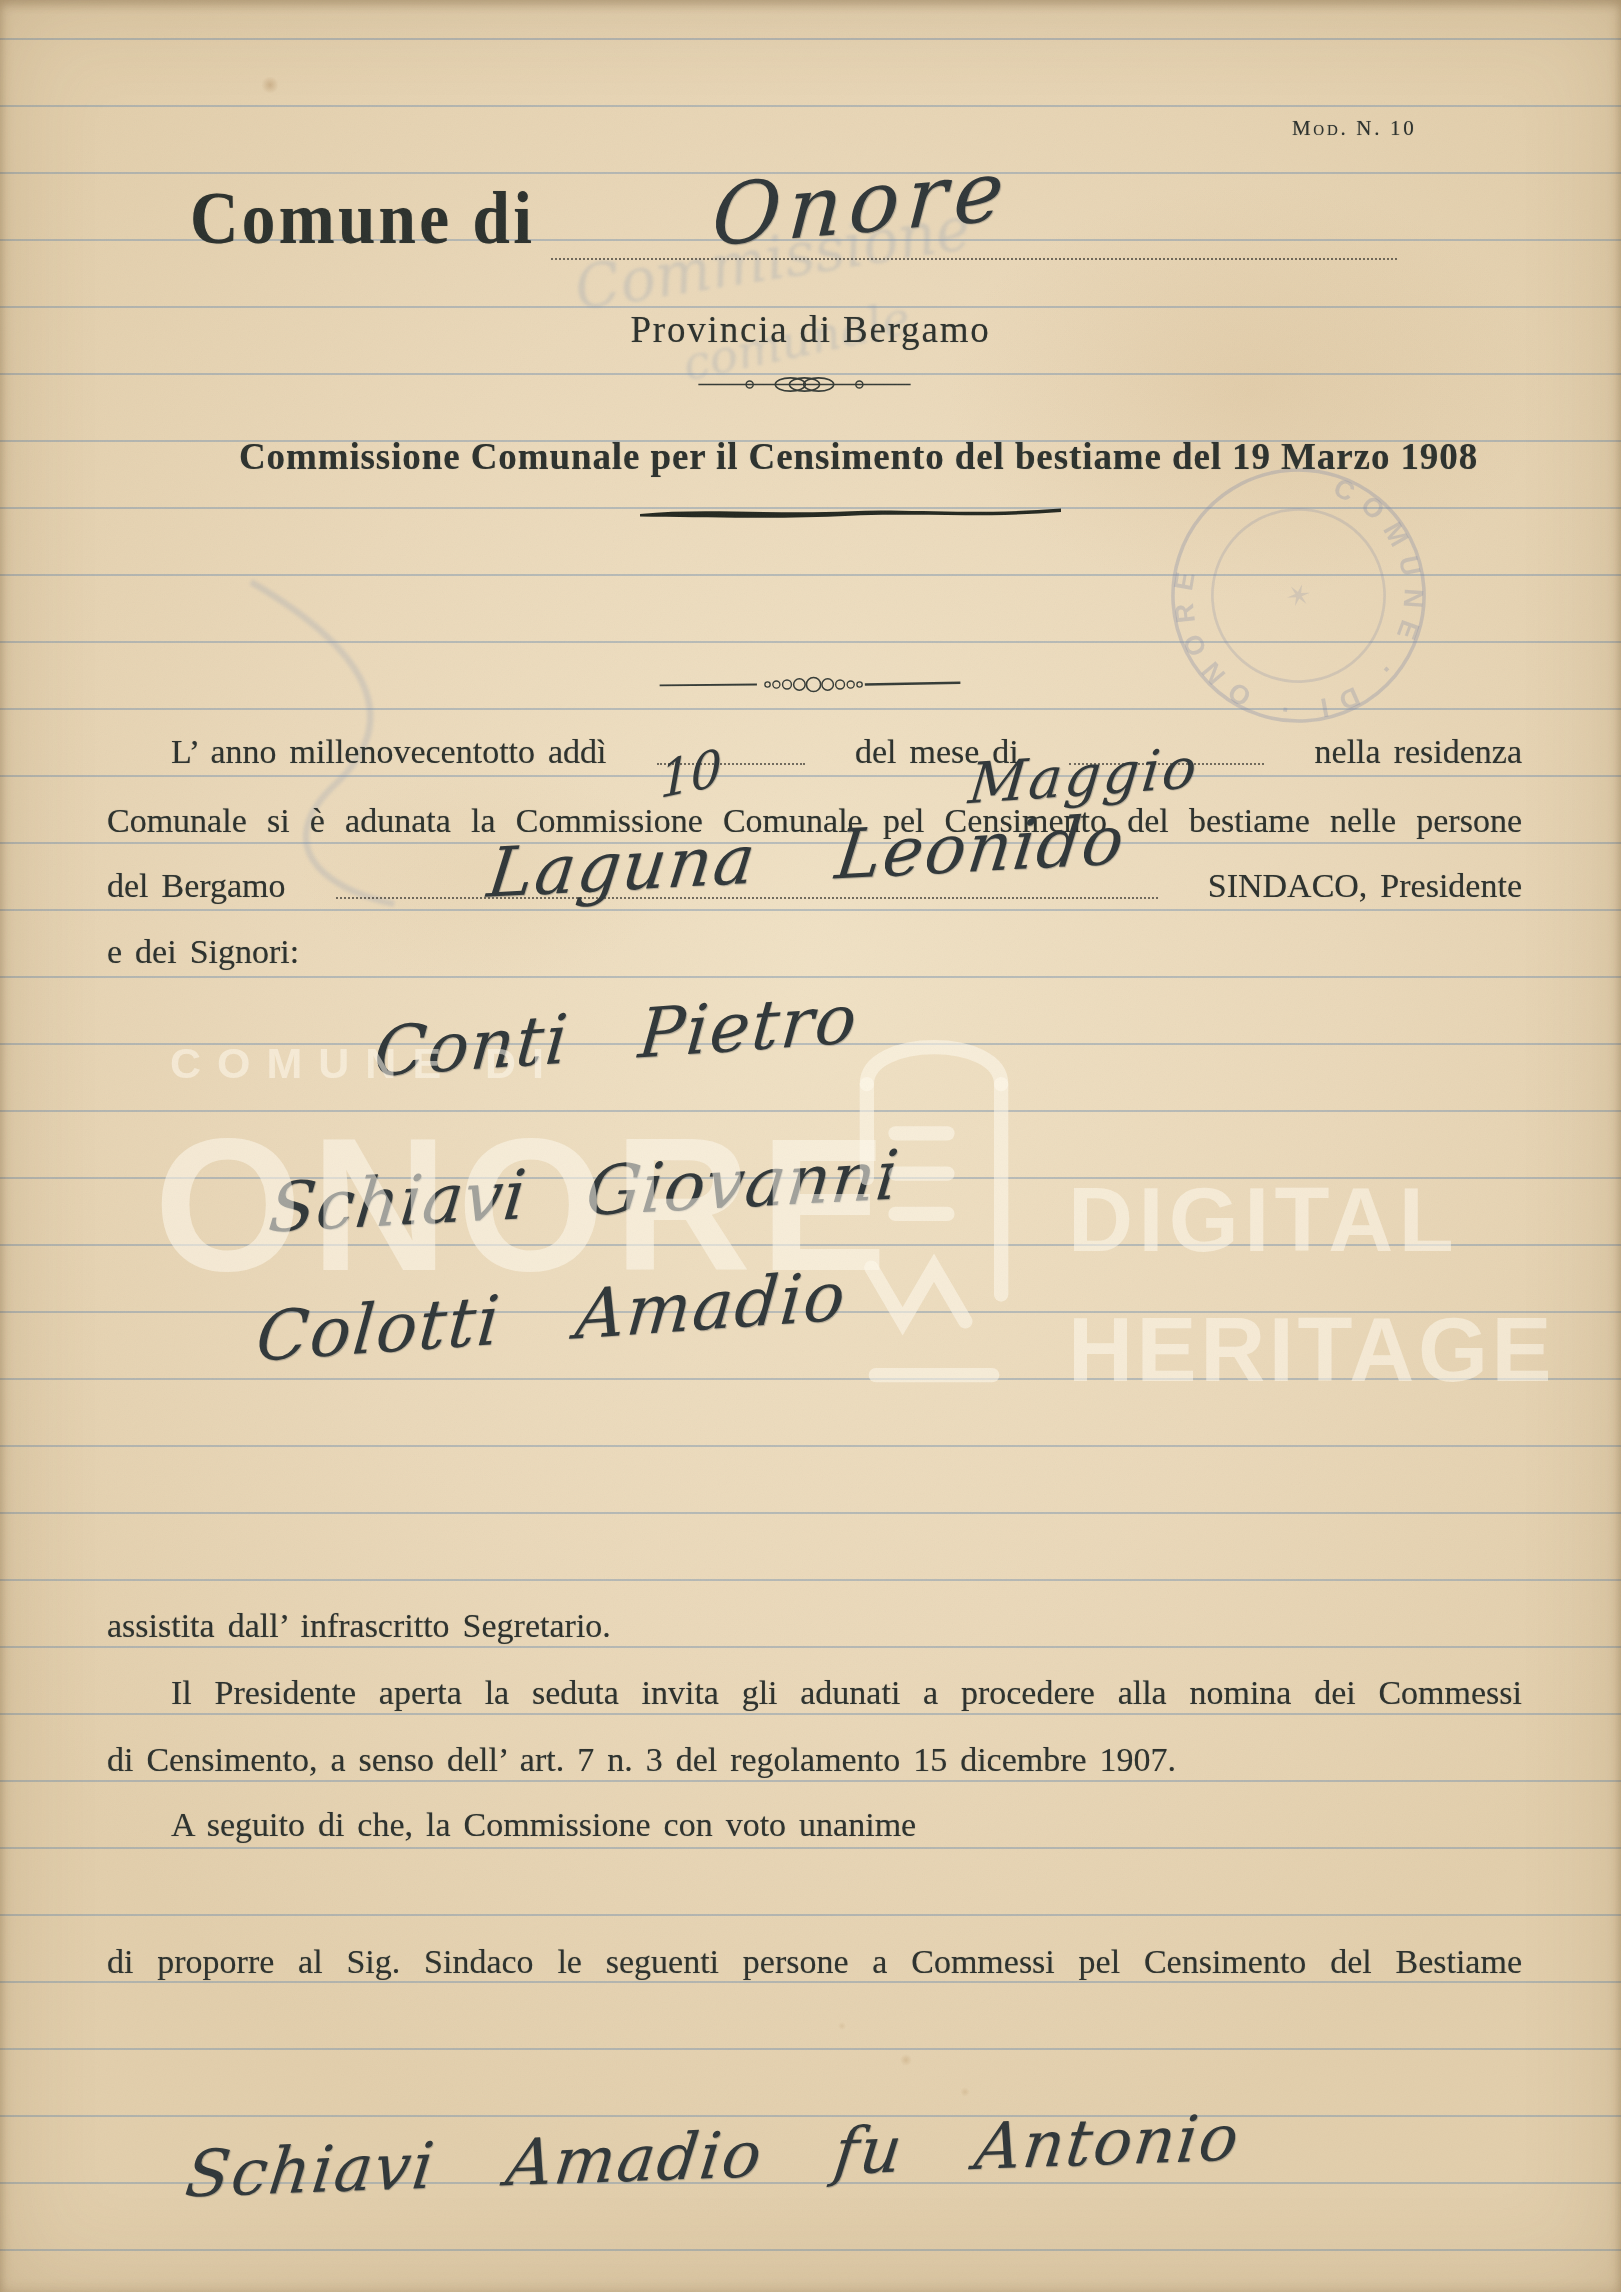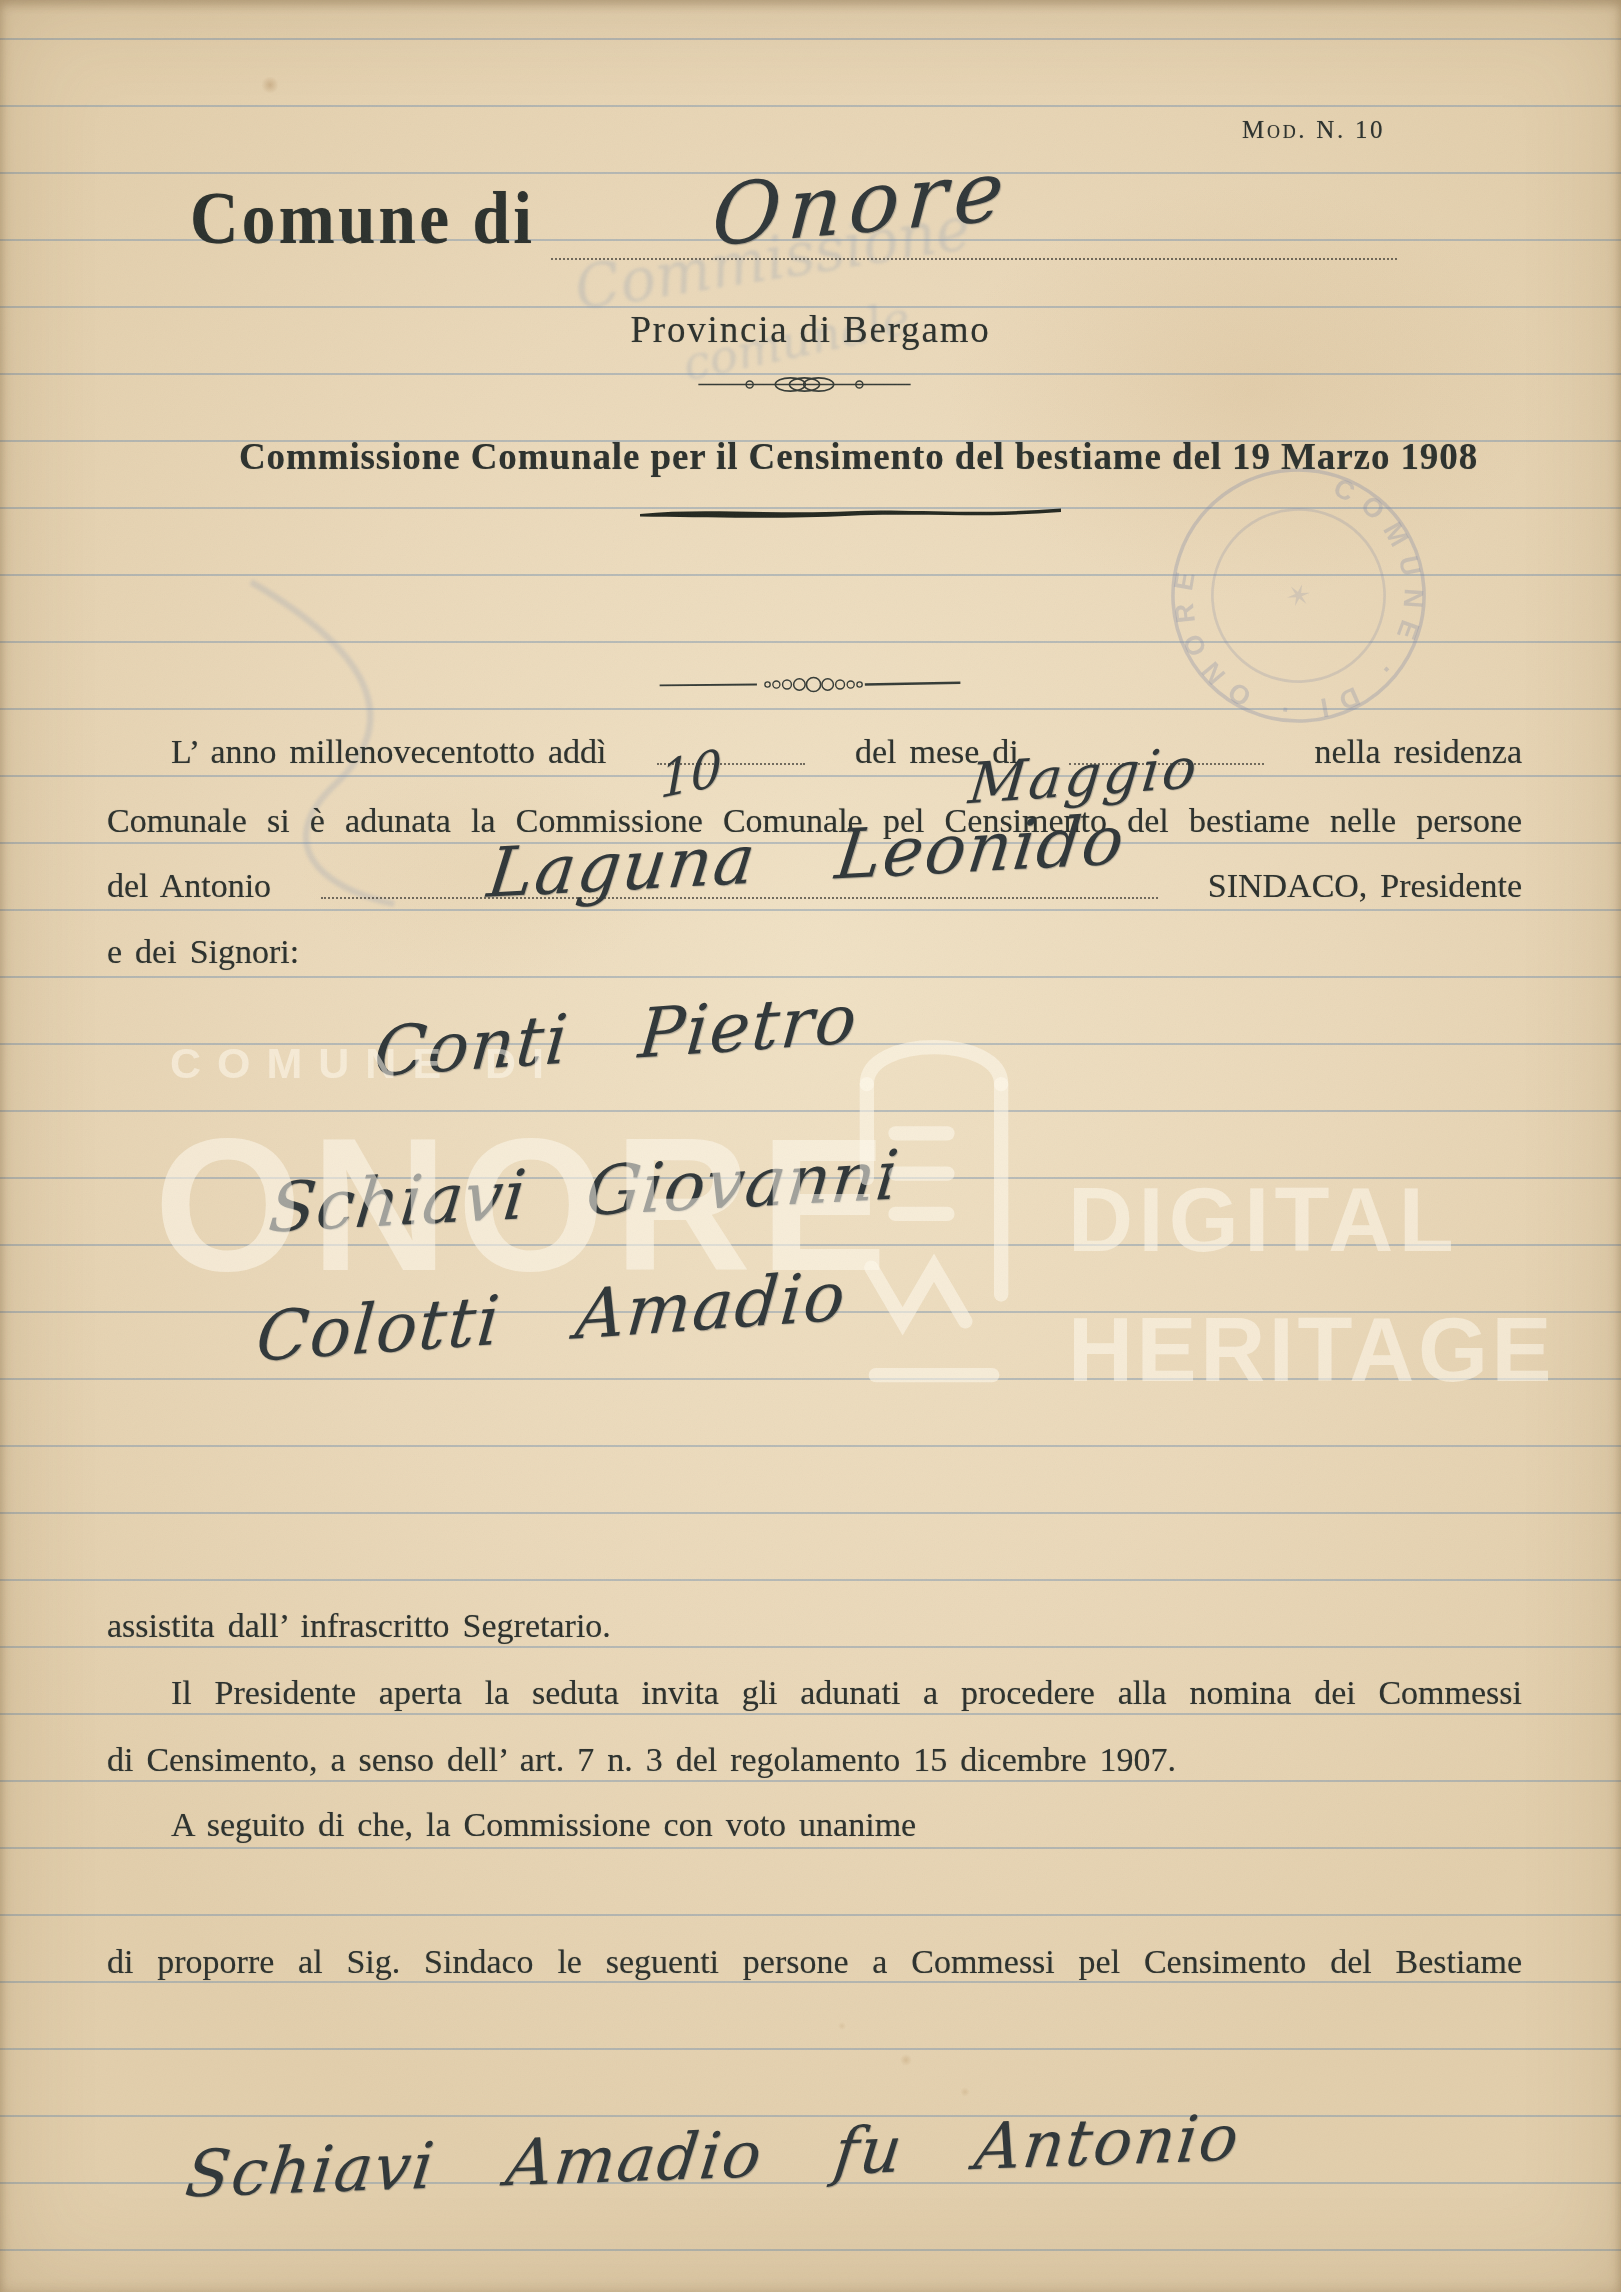--- a/index.html
+++ b/index.html
@@ -60,21 +60,21 @@
       <circle cx="160" cy="160" r="140" fill="none" stroke="rgba(122,132,164,.30)" stroke-width="4"></circle>
       <circle cx="160" cy="160" r="96" fill="none" stroke="rgba(122,132,164,.22)" stroke-width="3"></circle>
       <path id="stampArc" d="M160,42 a118,118 0 1,1 -0.1,0" fill="none"></path>
       <text font-size="30" font-weight="bold" letter-spacing="12" fill="rgba(122,132,164,.28)">
         <textPath href="#stampArc">COMUNE · DI · ONORE</textPath>
       </text>
       <text x="160" y="172" text-anchor="middle" font-size="34" fill="rgba(122,132,164,.20)">✶</text>
     </g>
   </svg>
 
-  <div class="print" style="left:1242px;top:116px;font-size:25px;font-variant:small-caps;letter-spacing:2.7px;">Mod. N. 10</div>
+  <div class="print" style="left:1292px;top:116px;font-size:21px;font-variant:small-caps;letter-spacing:2.7px;">Mod. N. 10</div>
 
   <div class="print" style="left:190px;top:177px;font-size:73px;font-weight:bold;letter-spacing:3.6px;transform:scaleX(.92);transform-origin:left;">Comune di</div>
 
   <div class="hand" style="left:712px;top:154px;font-size:84px;letter-spacing:7.2px;transform:rotate(-5deg) skewX(-9deg);">Onore</div>
 
   <div style="position:absolute;z-index:9;left:551px;top:231px;width:846px;height:27px;border-bottom:2.7px dotted rgba(62,60,52,.72);"></div>
 
   <div class="print centered" style="top:308px;font-size:37px;letter-spacing:1.8px;">Provincia di Bergamo</div>
 
   <svg class="print" style="left:697px;top:373px;" width="215" height="23" viewBox="0 0 240 26">
@@ -113,21 +113,21 @@
     <span style="white-space:nowrap;">del mese di</span>
     <span class="dotfill" style="flex:1;"></span>
     <span style="white-space:nowrap;">nella residenza</span>
   </div>
   <div class="hand" style="left:659px;top:745px;font-size:50px;transform:rotate(-12deg) skewX(-12deg);">10</div>
   <div class="hand" style="left:969px;top:743px;font-size:56px;letter-spacing:2.7px;transform:rotate(-4deg) skewX(-10deg);">Maggio</div>
 
   <div class="print bodyline just" style="top:802px;">Comunale si è adunata la Commissione Comunale pel Censimento del bestiame nelle persone</div>
 
   <div class="print bodyline flexline" style="top:867px;">
-    <span style="white-space:nowrap;">del Antonio</span>
+    <span style="white-space:nowrap;">del Bergamo</span>
     <span class="dotfill" style="flex:1;"></span>
     <span style="white-space:nowrap;">SINDACO, Presidente</span>
   </div>
   <div class="hand" style="left:488px;top:817px;font-size:68px;word-spacing:57px;letter-spacing:1.8px;transform:rotate(-3deg) skewX(-10deg);">Laguna Leonido</div>
 
   <div class="print bodyline" style="top:933px;">e dei Signori:</div>
 
   <div class="hand" style="left:374px;top:996px;font-size:68px;word-spacing:47px;letter-spacing:1.8px;transform:rotate(-4deg) skewX(-9deg);">Conti Pietro</div>
   <div class="hand" style="left:269px;top:1152px;font-size:68px;word-spacing:38px;letter-spacing:0.9px;transform:rotate(-3deg) skewX(-9deg);">Schiavi Giovanni</div>
   <div class="hand" style="left:256px;top:1277px;font-size:68px;word-spacing:52px;letter-spacing:1.8px;transform:rotate(-4deg) skewX(-9deg);">Colotti Amadio</div>

